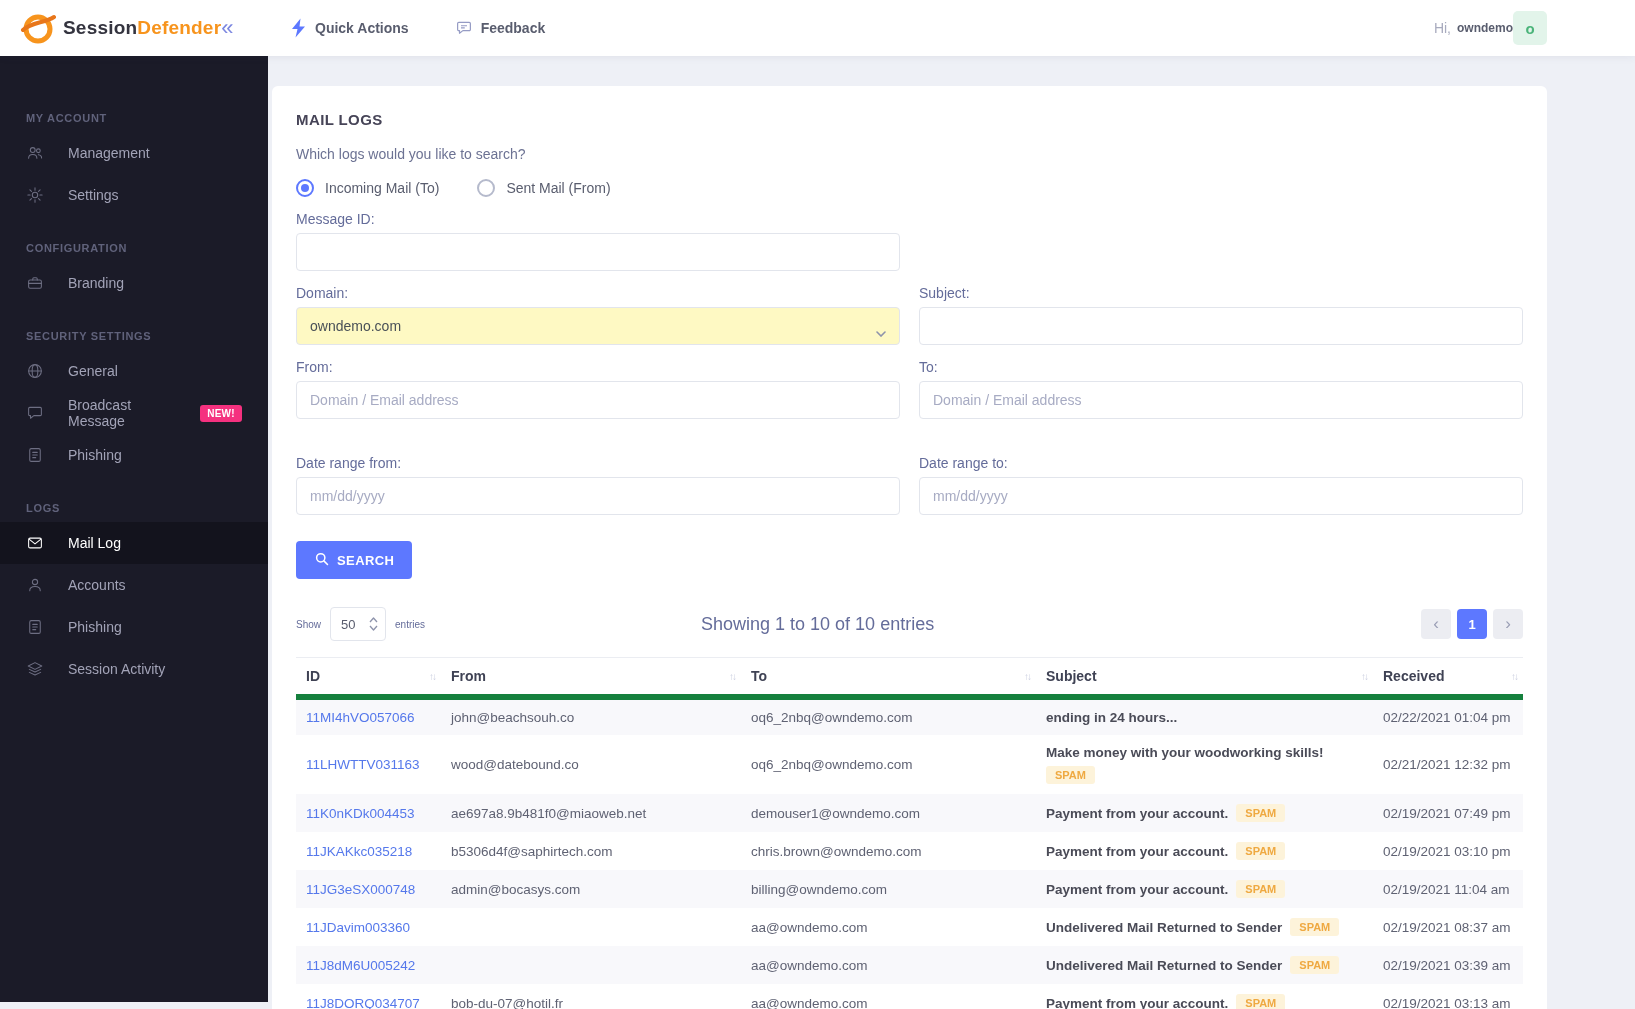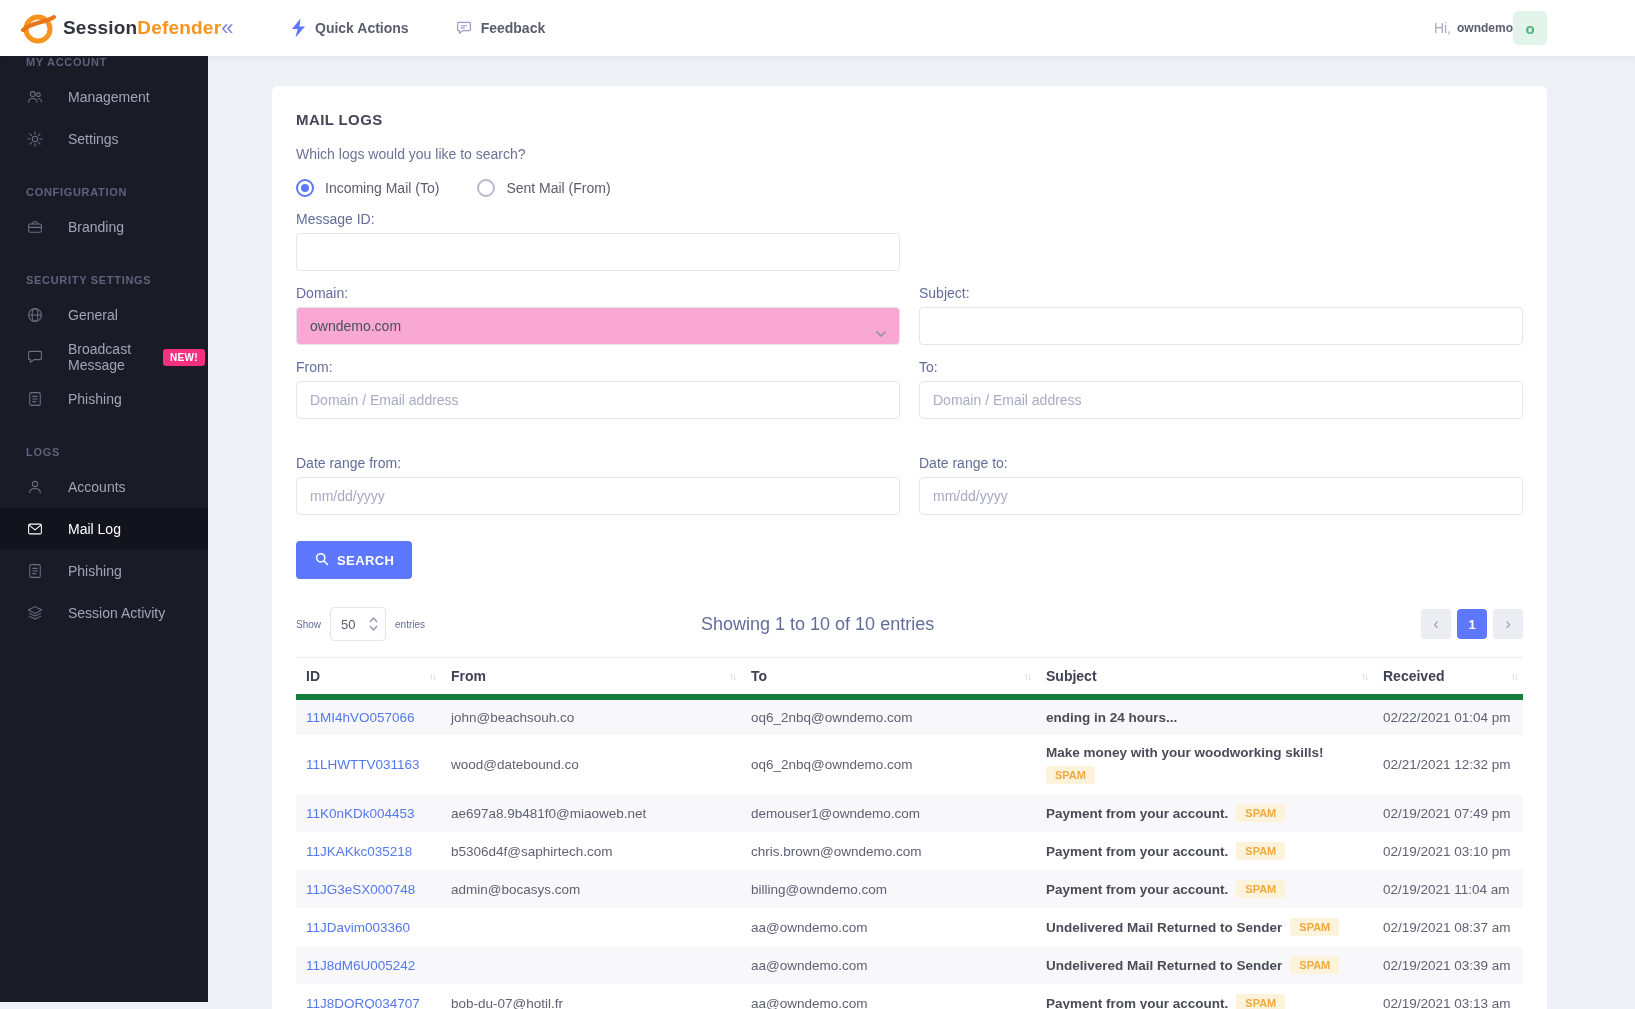--- a/index.html
+++ b/index.html
@@ -19,21 +19,21 @@
   .top-action { display:flex; align-items:center; gap:8px; font-size:14px; font-weight:600;
                 color:#595d6e; cursor:pointer; }
   .top-action svg { display:block; }
   .topbar-user { margin-left:auto; display:flex; align-items:center; padding-right:88px; cursor:pointer; }
   .hi { color:#a8abbe; font-size:14px; margin-right:6px; }
   .uname { color:#595d6e; font-size:12px; font-weight:bold; margin-right:0; }
   .avatar { width:34px; height:34px; border-radius:5px; background:#e2f4ea; color:#4bb47a;
             display:flex; align-items:center; justify-content:center; font-size:15px; font-weight:bold; }
 
   
-  .sidebar { position:fixed; top:56px; left:0; bottom:7px; width:208px; background:#1b1b28; }
+  .sidebar { position:fixed; top:56px; left:0; bottom:7px; width:268px; background:#1b1b28; padding-top:56px; }
   .side-label { padding:0 26px; font-size:11px; font-weight:bold; letter-spacing:.7px;
                 color:#60627b; margin:26px 0 8px; }
   .side-label.first { margin-top:0; }
   .side-item { display:flex; align-items:center; height:42px; padding:0 26px; gap:24px;
                color:#a2a3b7; font-size:14px; cursor:pointer; }
   .side-item svg { flex:0 0 18px; stroke:#6d6e82; fill:none; stroke-width:1.4;
                    stroke-linecap:round; stroke-linejoin:round; }
   .side-item.active { background:#13131d; color:#fff; }
   .side-item.active svg { stroke:#fff; }
   .badge-new { background:#f5317f; color:#fff; font-size:10px; font-weight:bold;
@@ -52,21 +52,21 @@
   .radio.checked .radio-circle::after { content:''; position:absolute; inset:3px; border-radius:50%; background:#5d78ff; }
 
   .field-label { margin:14px 0 6px; font-size:14px; color:#646c9a; }
   .form-row { display:flex; gap:19px; }
   .col { width:604px; }
   .txt-input { width:100%; height:38px; border:1px solid #e2e5ec; border-radius:4px; padding:0 13px;
                font-size:14px; color:#495057; font-family:"Liberation Sans", sans-serif; background:#fff; outline:none; }
   .txt-input::placeholder { color:#a7abc3; }
   .select-box { position:relative; width:100%; height:38px; border:1px solid #e2e5ec; border-radius:4px;
                 display:flex; align-items:center; padding:0 13px; font-size:14px; color:#495057;
-                cursor:pointer; background:#f9a8d4; }
+                cursor:pointer; background:#fef9c3; }
   .select-box .caret { position:absolute; right:13px; top:16px; }
   .date-row { margin-top:22px; }
 
   .search-btn { margin-top:26px; display:inline-flex; align-items:center; gap:8px; background:#5d78ff;
                 color:#fff; border:none; border-radius:4px; height:38px; padding:0 18px;
                 font-size:13px; font-weight:bold; letter-spacing:.4px; cursor:pointer;
                 font-family:"Liberation Sans", sans-serif; }
 
   
   .list-controls { position:relative; margin-top:28px; display:flex; align-items:center; height:34px; }
@@ -186,33 +186,33 @@
   </div>
   <div class="side-item">
     <svg width="18" height="18" viewBox="0 0 24 24">
       <rect x="5" y="3.5" width="14" height="17" rx="2"></rect>
         <path d="M9 8.5h6M9 12h6M9 15.5h4"></path>
     </svg>
     <span>Phishing</span>
   </div>
 
   <div class="side-label">LOGS</div>
+  <div class="side-item active">
+    <svg width="18" height="18" viewBox="0 0 24 24">
+      <rect x="3.5" y="5.5" width="17" height="13" rx="2"></rect>
+        <path d="M4.5 7.2l7.5 6 7.5-6"></path>
+    </svg>
+    <span>Mail Log</span>
+  </div>
   <div class="side-item">
     <svg width="18" height="18" viewBox="0 0 24 24">
       <circle cx="12" cy="8" r="3.5"></circle>
         <path d="M5 19.5c0-3.5 3-5.5 7-5.5s7 2 7 5.5"></path>
     </svg>
     <span>Accounts</span>
-  </div>
-  <div class="side-item active">
-    <svg width="18" height="18" viewBox="0 0 24 24">
-      <rect x="3.5" y="5.5" width="17" height="13" rx="2"></rect>
-        <path d="M4.5 7.2l7.5 6 7.5-6"></path>
-    </svg>
-    <span>Mail Log</span>
   </div>
   <div class="side-item">
     <svg width="18" height="18" viewBox="0 0 24 24">
       <rect x="5" y="3.5" width="14" height="17" rx="2"></rect>
         <path d="M9 8.5h6M9 12h6M9 15.5h4"></path>
     </svg>
     <span>Phishing</span>
   </div>
   <div class="side-item">
     <svg width="18" height="18" viewBox="0 0 24 24">

